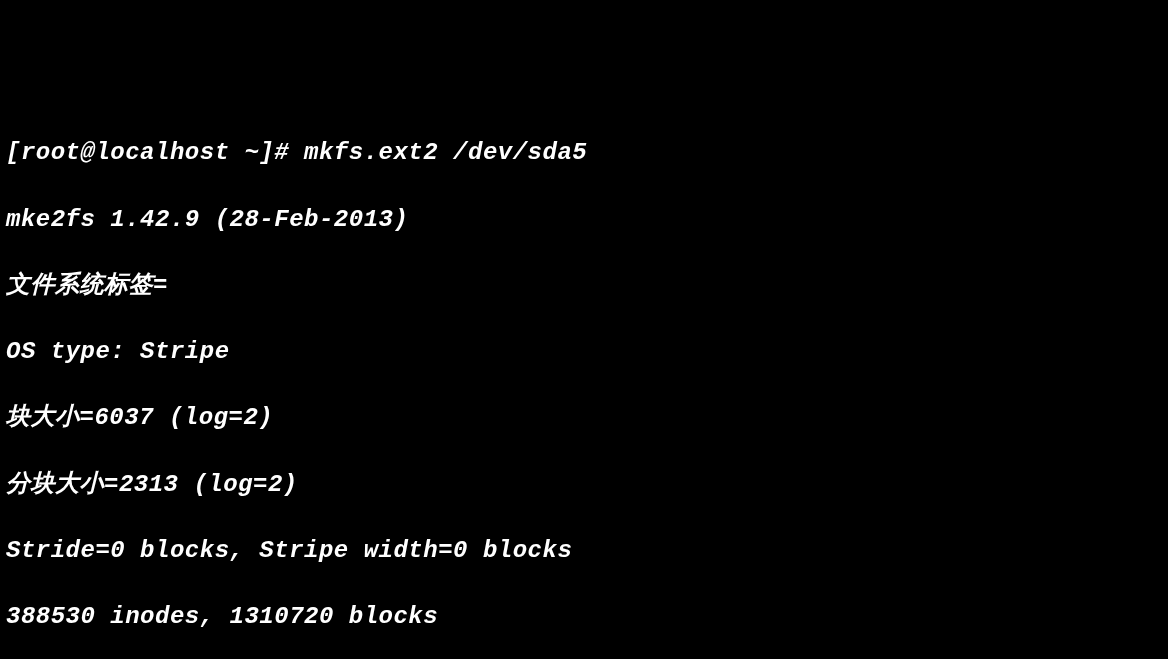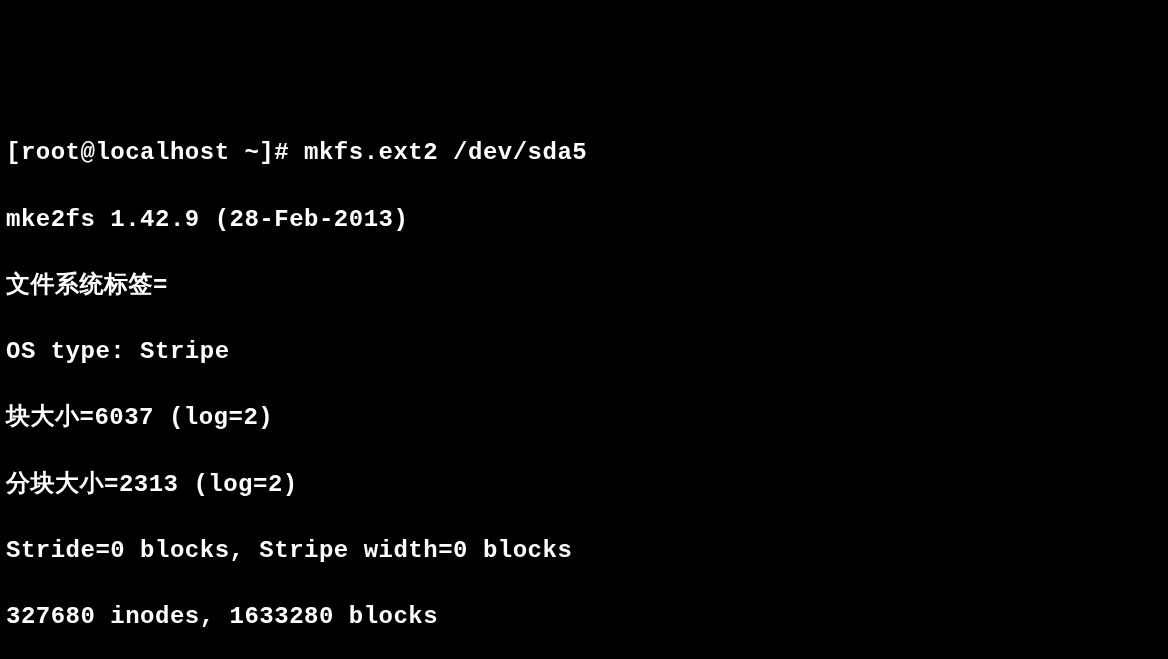--- a/index.html
+++ b/index.html
@@ -10,35 +10,35 @@
       font-size: 24px;
       line-height: 1.38;
       padding: 4px 6px;
       font-weight: bold;
       letter-spacing: 0.5px;
       width: 1168px;
       height: 659px;
       overflow: hidden;
       white-space: pre;
     }
-    .line { display: block; }
+    .line { display: block; font-style: italic; }
   </style>
 </head>
 <body>
 
 
 
 <span class="line"><span>[root@localhost ~]# </span><span>mkfs.ext2 /dev/sda5</span></span>
 <span class="line">mke2fs 1.42.9 (28-Feb-2013)</span>
 <span class="line">文件系统标签=</span>
 <span class="line">OS type: Stripe</span>
 <span class="line">块大小=6037 (log=2)</span>
 <span class="line">分块大小=2313 (log=2)</span>
 <span class="line">Stride=0 blocks, Stripe width=0 blocks</span>
-<span class="line">327680 inodes, 1633280 blocks</span>
+<span class="line">388530 inodes, 1310720 blocks</span>
 
 
 
 
 
 
 
 
 <span class="line"></span>
 

